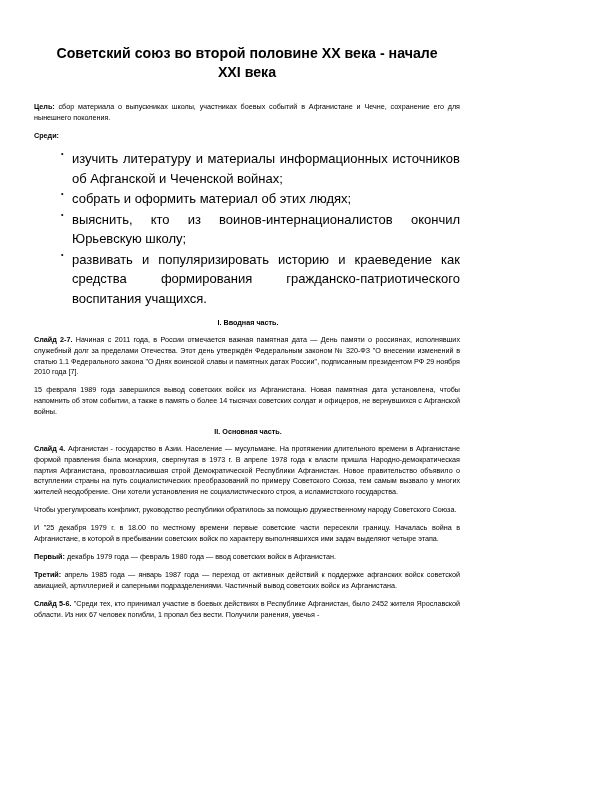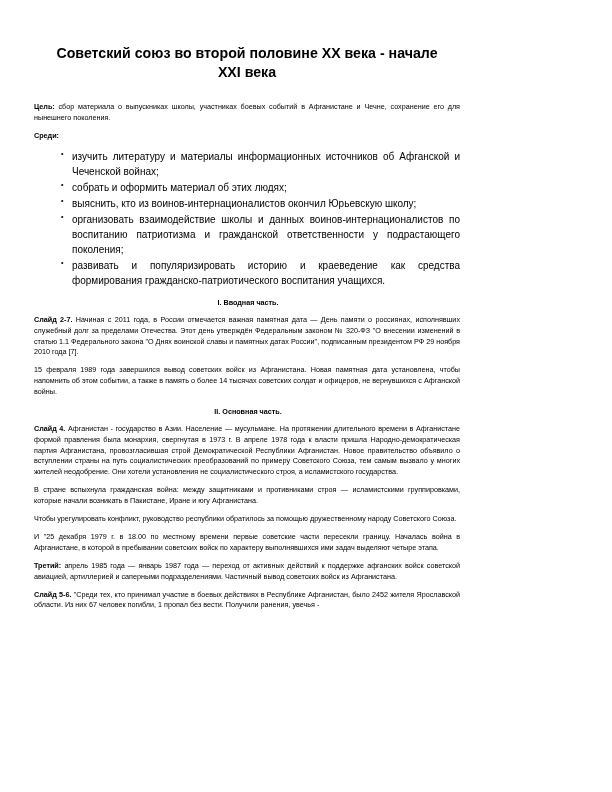--- a/index.html
+++ b/index.html
@@ -34,21 +34,21 @@
     line-height: 1.48;
     text-align: justify;
   }
   .b { font-weight: bold; }
   ul.task-list {
     margin: 0 0 10px 0;
     padding-left: 38px;
     list-style: none;
   }
   ul.task-list li {
-    font-size: 10px;
+    font-size: 13px;
     line-height: 1.5;
     text-align: justify;
     position: relative;
     margin-bottom: 1px;
     padding-left: 0;
   }
   ul.task-list li::before {
     content: "\2022";
     position: absolute;
     left: -11px;
@@ -70,40 +70,39 @@
   <div class="doc-title">Советский союз во второй половине XX века - начале XXI века</div>
 
   <p><span class="b">Цель:</span><span> сбор материала о выпускниках школы, участниках боевых событий в Афганистане и Чечне, сохранение его для нынешнего поколения.</span></p>
 
   <p><span class="b">Среди:</span></p>
 
   <ul class="task-list">
     <li>изучить литературу и материалы информационных источников об Афганской и Чеченской войнах;</li>
     <li>собрать и оформить материал об этих людях;</li>
     <li>выяснить, кто из воинов-интернационалистов окончил Юрьевскую школу;</li>
-    <li>организовать взаимодействие школы и данных воинов-интернационалистов по воспитанию патриотизма и гражданской ответственности у подрастающего поколения;</li>
     <li>развивать и популяризировать историю и краеведение как средства формирования гражданско-патриотического воспитания учащихся.</li>
   </ul>
 
   <div class="section-head">I. Вводная часть.</div>
 
   <p><span class="b">Слайд 2-7.</span><span> Начиная с 2011 года, в России отмечается важная памятная дата — День памяти о россиянах, исполнявших служебный долг за пределами Отечества. Этот день утверждён Федеральным законом № 320-ФЗ "О внесении изменений в статью 1.1 Федерального закона "О Днях воинской славы и памятных датах России", подписанным президентом РФ 29 ноября 2010 года [7].</span></p>
 
   <p>15 февраля 1989 года завершился вывод советских войск из Афганистана. Новая памятная дата установлена, чтобы напомнить об этом событии, а также в память о более 14 тысячах советских солдат и офицеров, не вернувшихся с Афганской войны.</p>
 
   <div class="section-head">II. Основная часть.</div>
 
   <p><span class="b">Слайд 4.</span><span> Афганистан - государство в Азии. Население — мусульмане. На протяжении длительного времени в Афганистане формой правления была монархия, свергнутая в 1973 г. В апреле 1978 года к власти пришла Народно-демократическая партия Афганистана, провозгласившая строй Демократической Республики Афганистан. Новое правительство объявило о вступлении страны на путь социалистических преобразований по примеру Советского Союза, тем самым вызвало у многих жителей неодобрение. Они хотели установления не социалистического строя, а исламистского государства.</span></p>
 
-  <p>В стране вспыхнула гражданская война: между защитниками и противниками строя — исламистскими группировками, которые начали возникать в Пакистане, Иране и югу Афганистана.</p>
 
   <p>Чтобы урегулировать конфликт, руководство республики обратилось за помощью дружественному народу Советского Союза.</p>
 
   <p>И "25 декабря 1979 г. в 18.00 по местному времени первые советские части пересекли границу. Началась война в Афганистане, в которой в пребывании советских войск по характеру выполнявшихся ими задач выделяют четыре этапа.</p>
 
+  <p><span class="b">Первый:</span><span> декабрь 1979 года — февраль 1980 года — ввод советских войск в Афганистан.</span></p>
 
 
   <p><span class="b">Третий:</span><span> апрель 1985 года — январь 1987 года — переход от активных действий к поддержке афганских войск советской авиацией, артиллерией и саперными подразделениями. Частичный вывод советских войск из Афганистана.</span></p>
 
 
   <p><span class="b">Слайд 5-6.</span><span> "Среди тех, кто принимал участие в боевых действиях в Республике Афганистан, было 2452 жителя Ярославской области. Из них 67 человек погибли, 1 пропал без вести. Получили ранения, увечья -</span></p>
 
 </div>
 
 </body></html>

